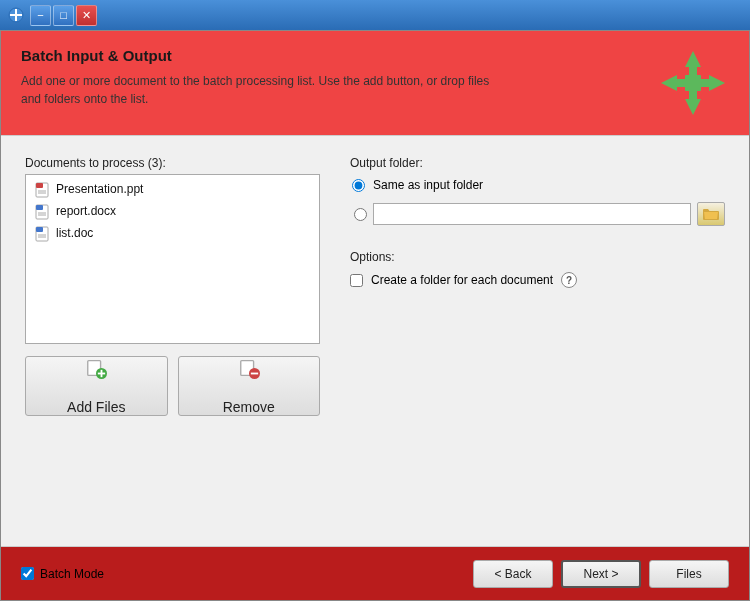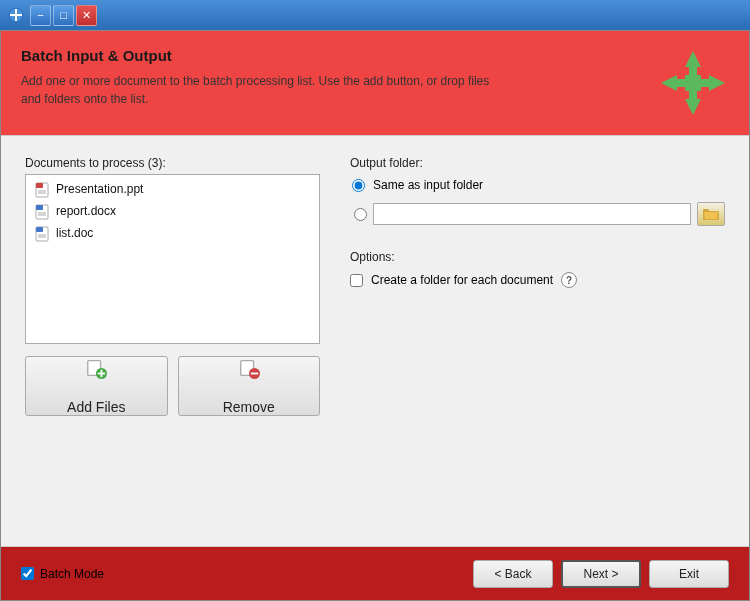--- a/index.html
+++ b/index.html
@@ -408,17 +408,17 @@
   </div>
 
   <div class="footer">
     <label class="batch-mode">
       <input type="checkbox" checked="" style="">
       <span>Batch Mode</span>
     </label>
     <div class="footer-buttons">
       <button class="footer-btn">&lt; Back</button>
       <button class="footer-btn primary">Next &gt;</button>
-      <button class="footer-btn">Exit</button>
+      <button class="footer-btn">Files</button>
     </div>
   </div>
 
 </div>
 
 </body></html>

